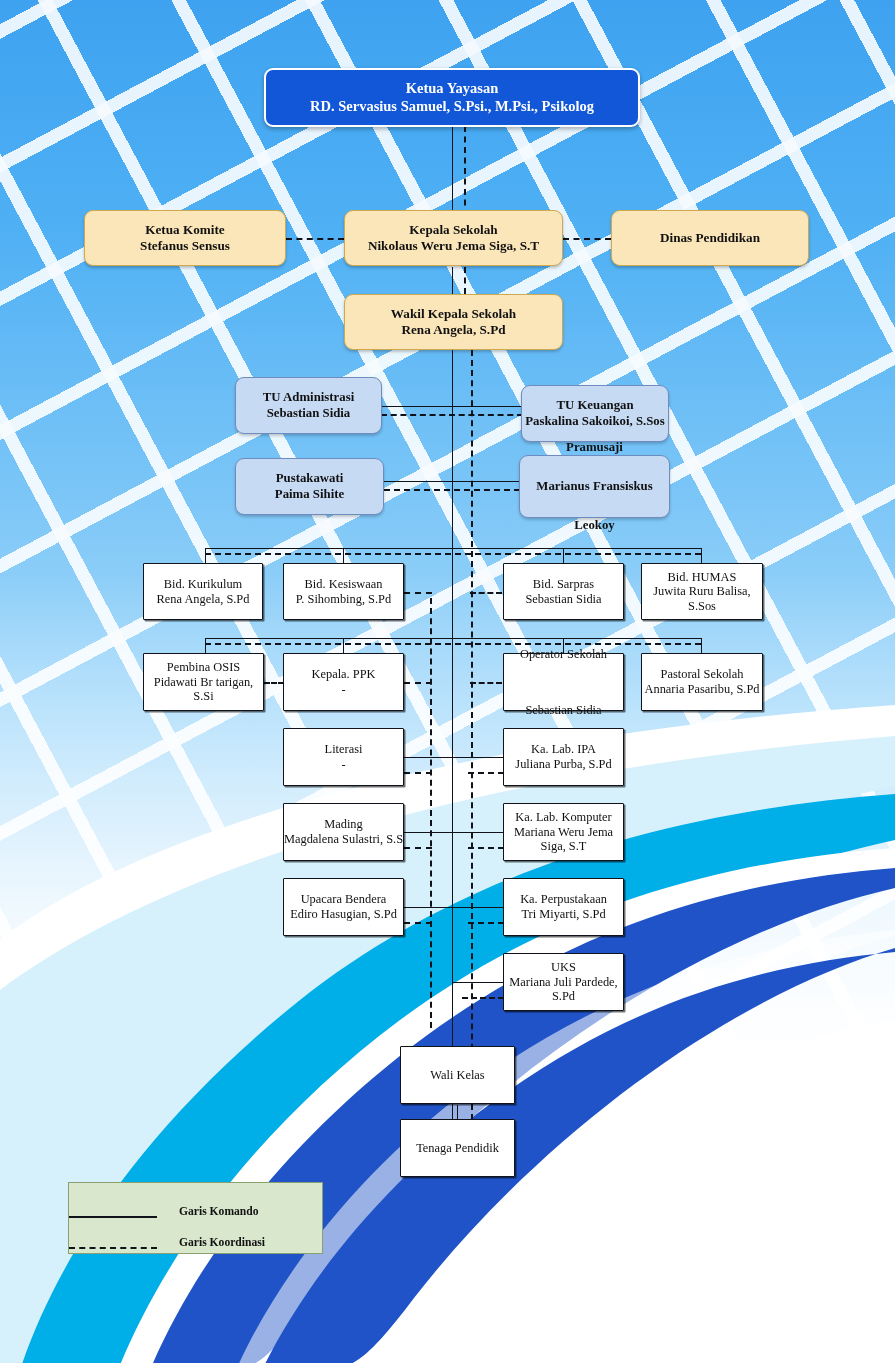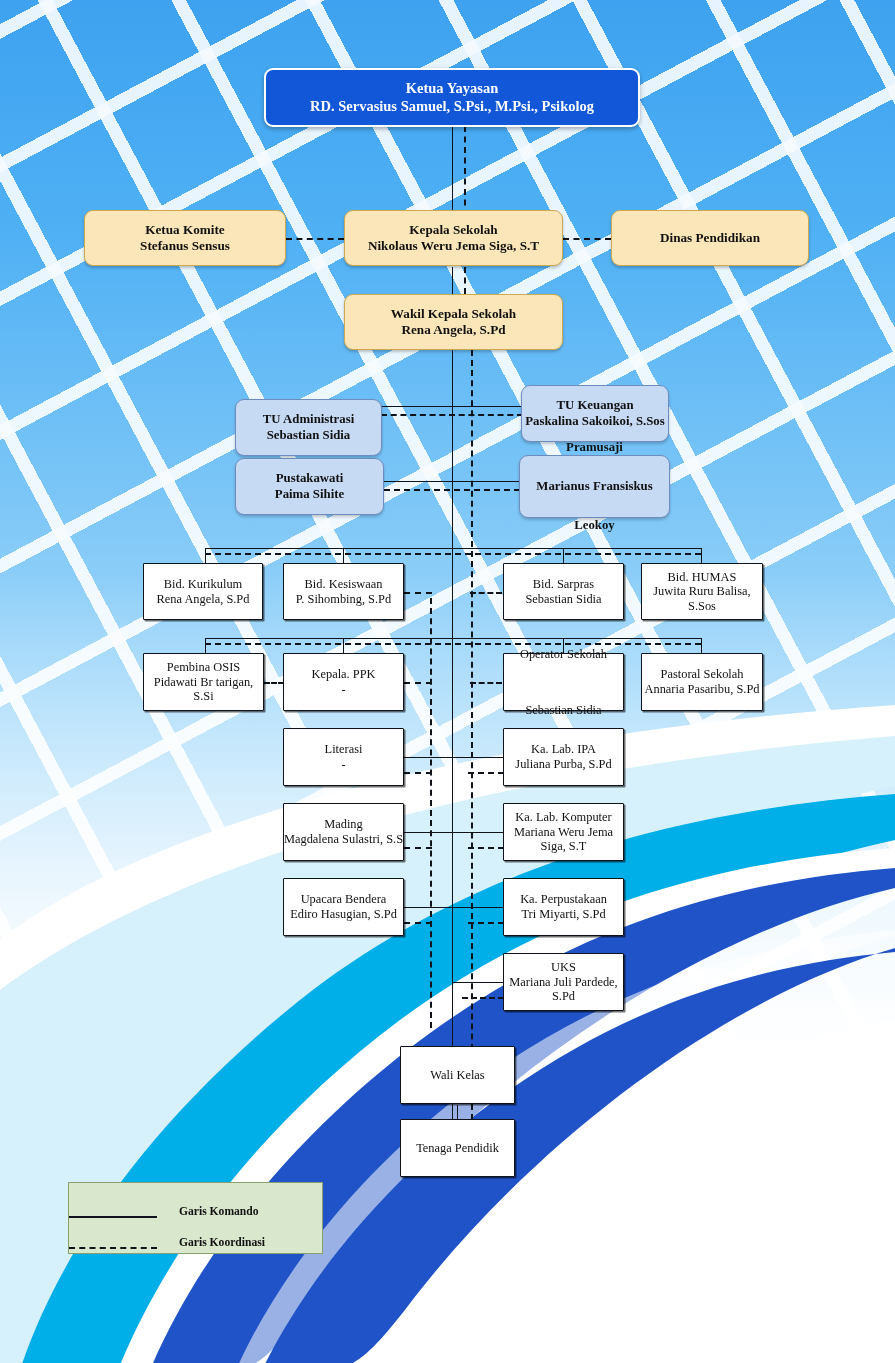--- a/index.html
+++ b/index.html
@@ -207,21 +207,21 @@
 
   <div class="box box-cream" style="left:611px; top:210px; width:198px; height:56px;">
     <span class="ln">Dinas Pendidikan</span>
   </div>
 
   <div class="box box-cream" style="left:344px; top:294px; width:219px; height:56px;">
     <span class="ln">Wakil Kepala Sekolah</span>
     <span class="ln">Rena Angela, S.Pd</span>
   </div>
 
-  <div class="box box-lblue" style="left:235px; top:399px; width:147px; height:57px;">
+  <div class="box box-lblue" style="left:235px; top:377px; width:147px; height:57px;">
     <span class="ln">TU Administrasi</span>
     <span class="ln">Sebastian Sidia</span>
   </div>
 
   <div class="box box-lblue" style="left:521px; top:385px; width:148px; height:57px;">
     <span class="ln">TU Keuangan</span>
     <span class="ln">Paskalina Sakoikoi, S.Sos</span>
   </div>
 
   <div class="box box-lblue" style="left:235px; top:458px; width:149px; height:57px;">

